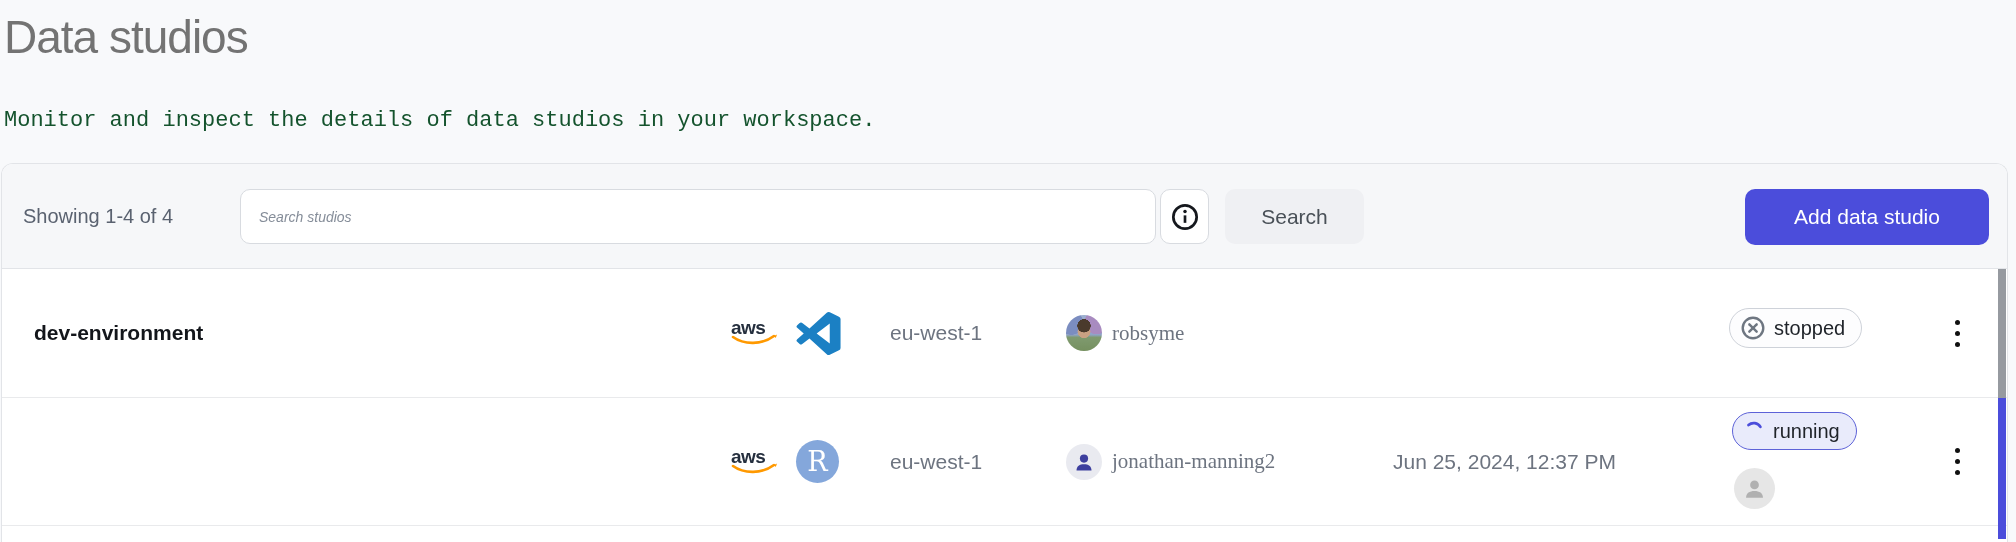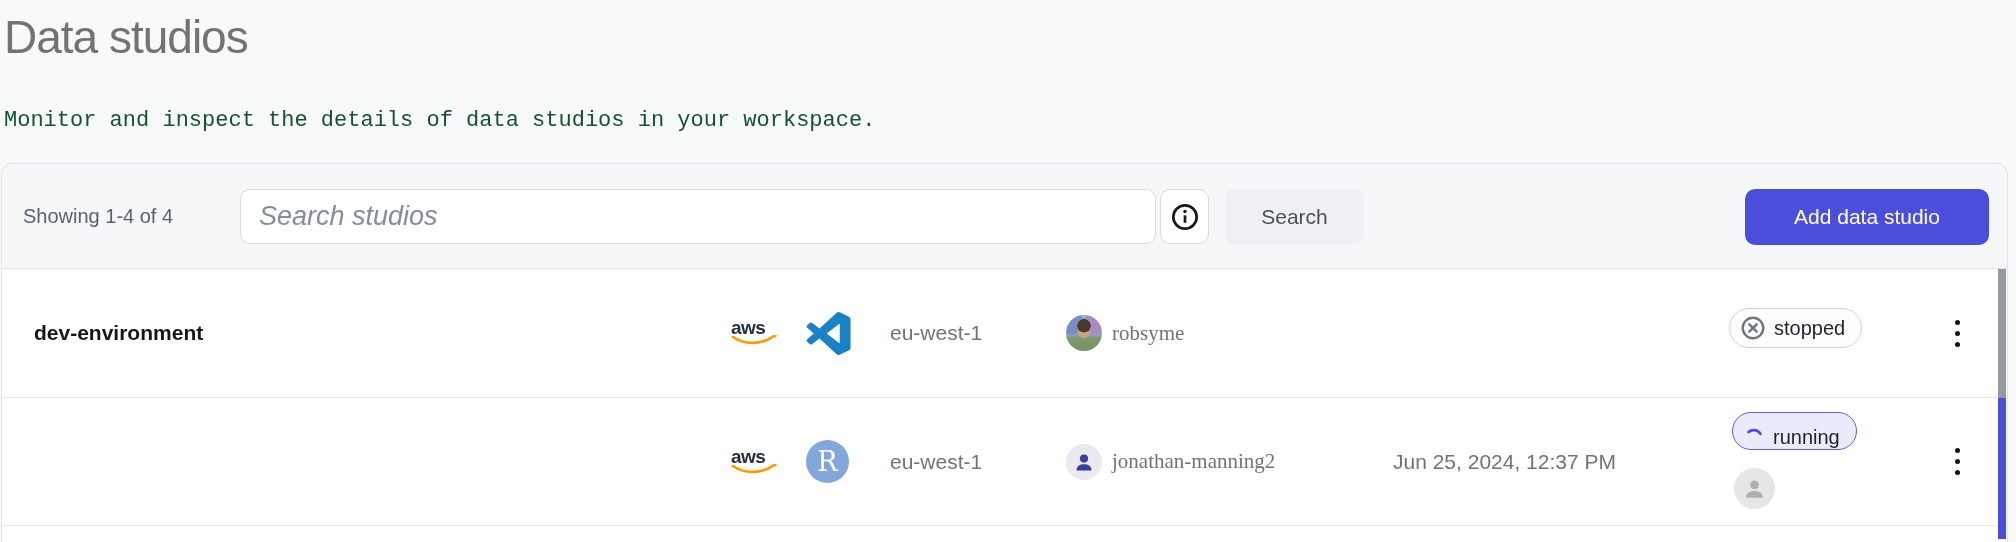--- a/index.html
+++ b/index.html
@@ -30,21 +30,21 @@
     border-radius:11px 11px 0 0;
   }
   .showing {
     position:absolute; left:21px; top:0; height:100%;
     display:flex; align-items:center;
     font-size:20px; color:#5a6270;
   }
   .search-input {
     position:absolute; left:238px; top:25px; width:916px; height:55px;
     background:#fff; border:1px solid #d8dbe0; border-radius:10px;
-    padding:0 18px; font-size:27px; color:#14181f; outline:none;
+    padding:0 18px; font-size:14px; color:#14181f; outline:none;
     font-family:"Liberation Sans","DejaVu Sans",sans-serif;
   }
   .search-input::placeholder { font-style:italic; color:#858d99; }
   .info-btn {
     position:absolute; left:1158px; top:25px; width:49px; height:55px;
     background:#fff; border:1px solid #d8dbe0; border-radius:10px;
     display:flex; align-items:center; justify-content:center; cursor:pointer;
   }
   .search-btn {
     position:absolute; left:1223px; top:25px; width:139px; height:55px;
@@ -58,34 +58,34 @@
     background:#4B4DDB;
     font-family:"Liberation Sans","DejaVu Sans",sans-serif;
   }
   .rows { position:absolute; left:0; top:105px; width:100%; height:274px; background:#fff; }
   .row { position:absolute; left:0; width:100%; border-bottom:1px solid #e9eaec; background:#fff; }
   .row-1 { top:0; height:129px; }
   .row-2 { top:129px; height:128px; }
   .row-3 { top:257px; height:17px; border-bottom:none; }
   .cell { position:absolute; top:0; height:100%; display:flex; align-items:center; }
   .c-name   { left:32px;  font-size:21px; font-weight:700; color:#13161b; }
-  .c-icons  { left:728px; gap:26px; }
+  .c-icons  { left:728px; gap:16px; }
   .c-region { left:888px; font-size:21px; color:#6d7480; }
   .c-user   { left:1064px; gap:10px; font-size:21px; color:#6d7480;font-family:Liberation Serif, serif; }
   .c-date   { left:1391px; font-size:21px; color:#6d7480; }
   .c-kebab  { left:1944px; width:22px; justify-content:center; cursor:pointer; }
   .kebab { display:flex; flex-direction:column; gap:6px; }
   .kebab i { width:5px; height:5px; border-radius:50%; background:#101010; }
   .badge {
     position:absolute; display:flex; align-items:center; gap:8px;
     height:40px; padding:0 16px 0 10px; border-radius:999px;
     font-size:20px; color:#1f2329; background:#fdfdfe; border:1px solid #ced2d9;
   }
   .badge.stopped { left:1727px; top:39px; }
-  .badge.running { left:1730px; top:14px; height:38px; background:#e9ebfb; border:1px solid #5d62d8;align-items:flex-end; }
+  .badge.running { left:1730px; top:14px; height:38px; background:#e9ebfb; border:1px solid #5d62d8; }
   .avatar { border-radius:50%; flex:none; }
   .avatar-photo {
     width:36px; height:36px;
     background:
       radial-gradient(circle at 50% 30%, #4a3a2c 0 21%, rgba(0,0,0,0) 22%),
       radial-gradient(circle at 50% 46%, #c9a183 0 24%, rgba(0,0,0,0) 25%),
       radial-gradient(circle at 15% 22%, #7b8dc0 0 28%, rgba(0,0,0,0) 29%),
       radial-gradient(circle at 85% 20%, #a88bc0 0 28%, rgba(0,0,0,0) 29%),
       linear-gradient(180deg, #9db0d0 0%, #8fa3c8 55%, #7f9a6f 62%, #75905f 100%);
   }

